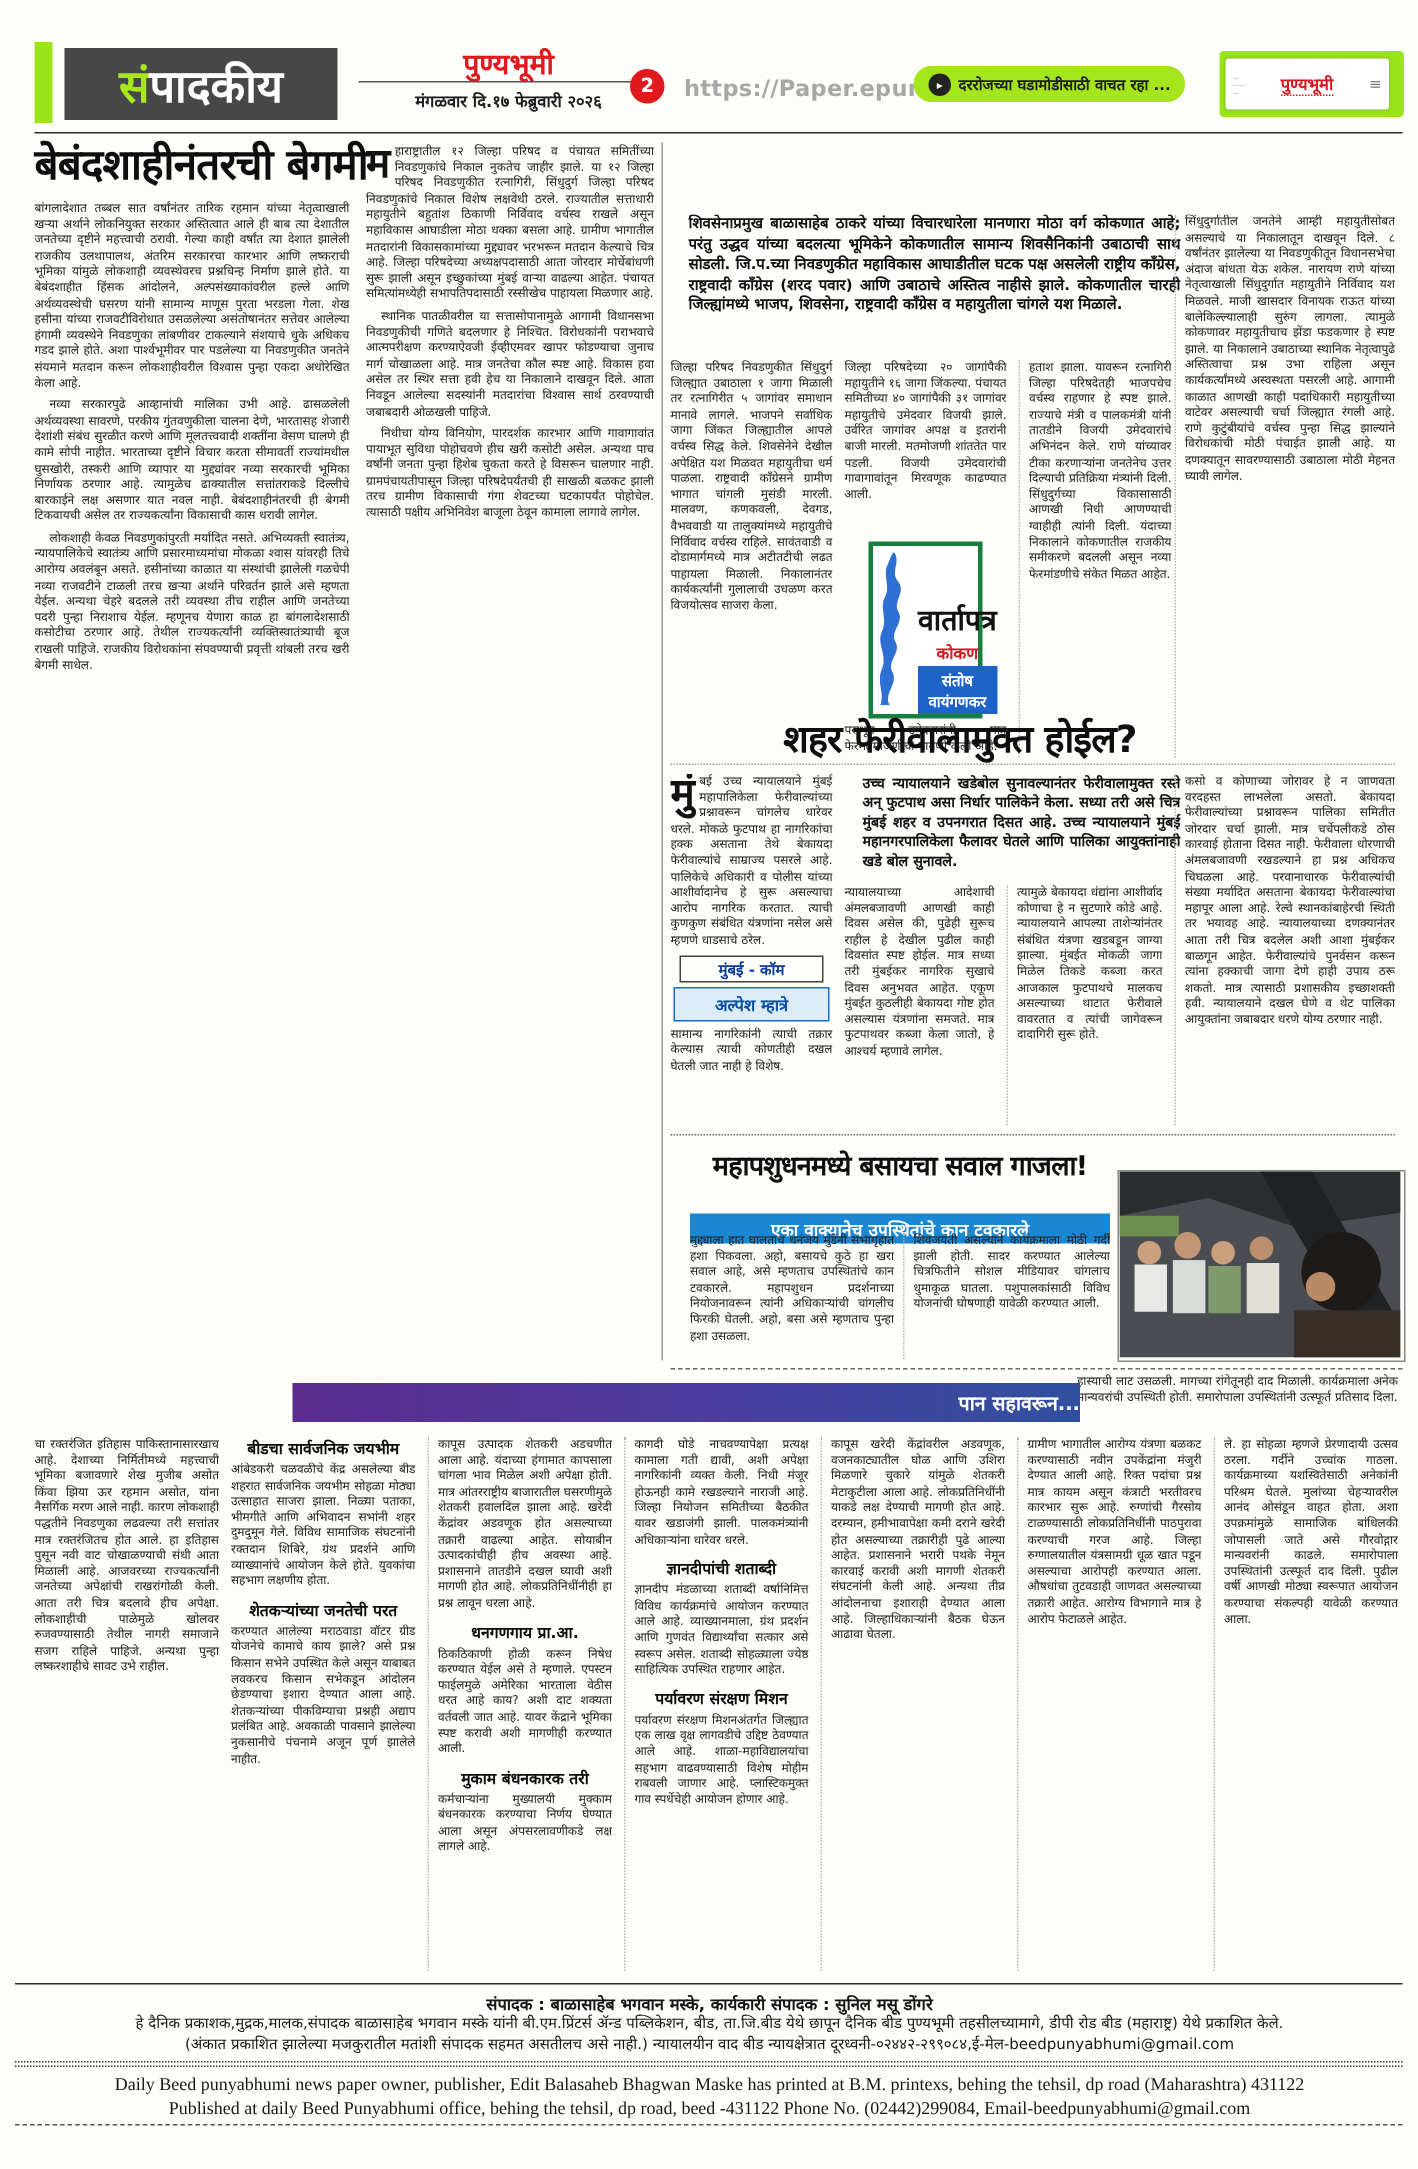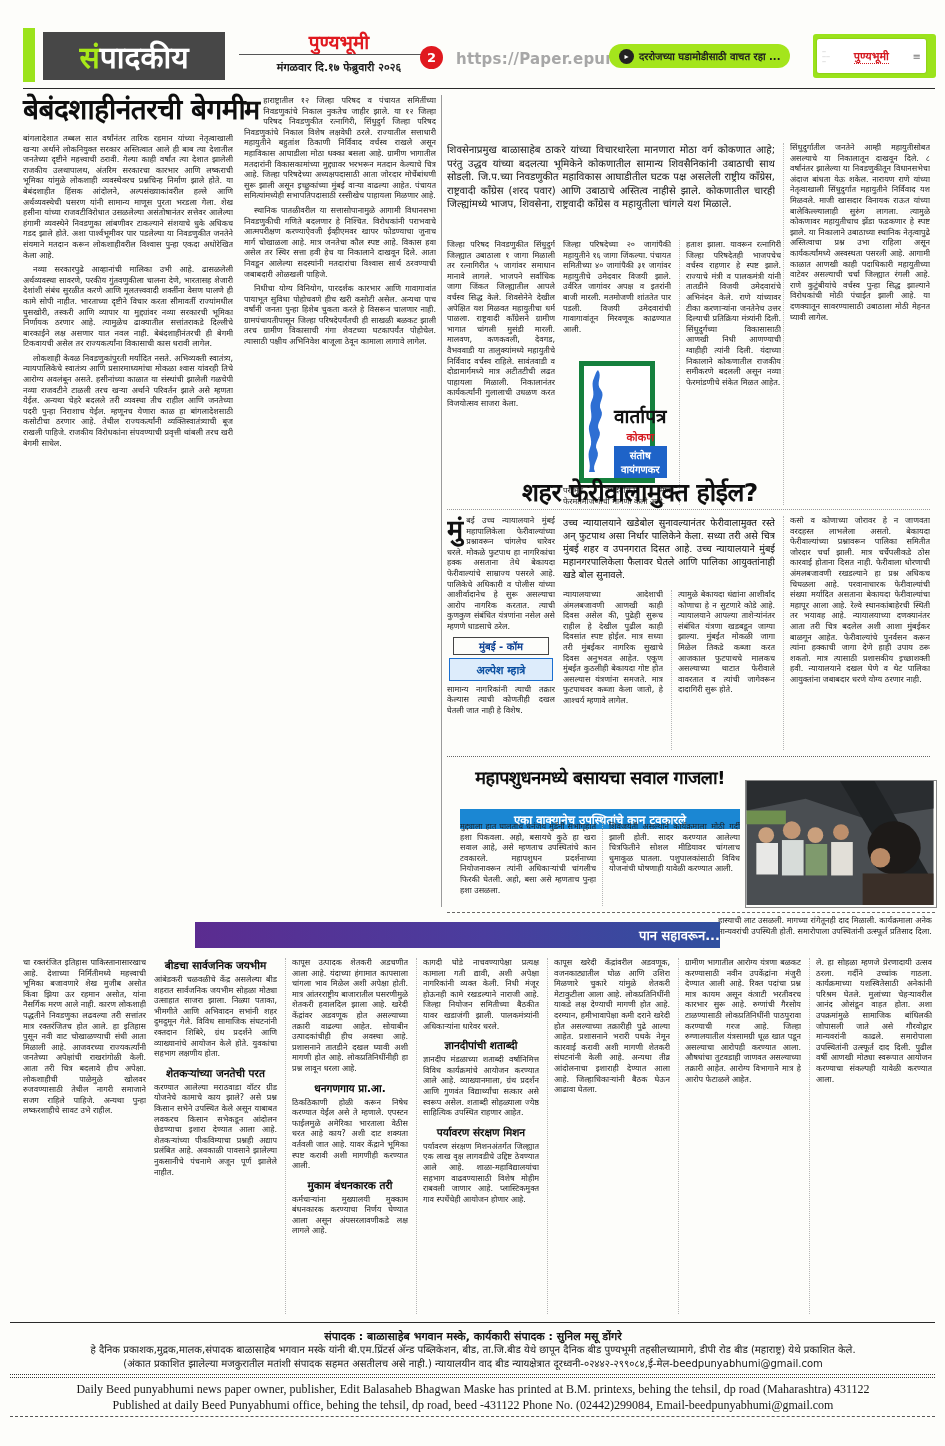--- a/index.html
+++ b/index.html
@@ -5,21 +5,21 @@
   html,body{margin:0;padding:0;background:#ffffff;}
   .sheet{position:relative;width:945px;height:1446px;background:#fdfdfa;overflow:hidden;
          font-family:"DejaVu Sans",sans-serif;color:#191919;}
   .abs{position:absolute;}
   .body-text{font-size:8px;line-height:10.6px;text-align:justify;color:#1c1c1c;
              overflow:hidden;word-break:break-word;}
   .body-text p{margin:0 0 4px 0;text-indent:10px;}
   .body-text p:first-child{text-indent:0;}
   .col-sep{border-left:1px dotted #b5b5b5;padding-left:6px;box-sizing:border-box;}
   .headline{font-weight:bold;color:#0e0e0e;letter-spacing:-0.5px;}
-  .intro-bold{font-size:10px;line-height:13.5px;font-weight:normal;text-align:justify;color:#111;}
+  .intro-bold{font-size:10px;line-height:13.5px;font-weight:bold;text-align:justify;color:#111;margin-left:12px;}
   .dropcap{float:left;font-size:27px;line-height:25px;font-weight:bold;padding:1px 3px 0 0;color:#111;}
   .subhead{font-size:10.5px;font-weight:bold;text-align:center;margin:6px 0 3px 0;color:#0d0d0d;}
   .hrule{border-top:1.4px solid #2a2a2a;height:0;}
   .dotrule{border-top:1px dotted #666;height:0;}
   .vrule{width:0;border-left:1px solid #9a9a9a;}
   
   .edit-box{background:#474747;color:#fff;font-size:30px;font-weight:bold;
             display:flex;align-items:center;justify-content:center;}
   .paper-name{color:#e0191f;font-size:19px;font-weight:bold;text-align:center;}
   .page-circle{width:23px;height:23px;border-radius:50%;background:#e0191f;color:#fff;
@@ -31,21 +31,21 @@
                display:flex;align-items:center;justify-content:center;}
   .ticker-label{font-size:10px;font-weight:bold;color:#1d1d1d;white-space:nowrap;}
   .mini-tab{background:#9be31b;border-radius:3px;}
   .mini-card{position:absolute;left:4px;top:5px;right:10px;bottom:5px;background:#fff;
              border-radius:2px;display:flex;align-items:center;justify-content:space-between;
              padding:0 5px;box-shadow:0 0 2px rgba(0,0,0,.25);}
   .mini-card .mm-name{color:#d41920;font-weight:bold;font-size:11px;border-bottom:1px dotted #d41920;}
   .mini-card .mm-lines{font-size:4px;color:#999;line-height:5px;}
   .mini-card .mm-menu{color:#777;font-size:10px;}
   
-  .vbox{border:5px solid #15803d;background:#fff;display:flex;align-items:stretch;margin:3px 16px;}
+  .vbox{border:3px solid #15803d;background:#fff;display:flex;align-items:stretch;margin:3px 16px;}
   .vbox-map{width:30px;flex:0 0 30px;display:flex;align-items:center;justify-content:center;}
   .vbox-right{flex:1;display:flex;flex-direction:column;align-items:center;justify-content:flex-end;}
   .vbox-title{font-size:19px;font-weight:bold;color:#111;line-height:22px;}
   .vbox-region{font-size:11px;font-weight:bold;color:#d41920;margin:2px 0;}
   .vbox-author{align-self:stretch;background:#1e63c8;color:#fff;font-size:10px;font-weight:bold;
                text-align:center;padding:2px 0;}
   
   .col-tag{border:1px solid #444;text-align:center;font-size:10px;font-weight:bold;color:#0b3e91;
            margin:4px 6px 3px 6px;padding:1px 0;}
   .author-box{border:1.5px solid #1b6fd0;background:#ddecfb;color:#0b4fa0;text-align:center;

